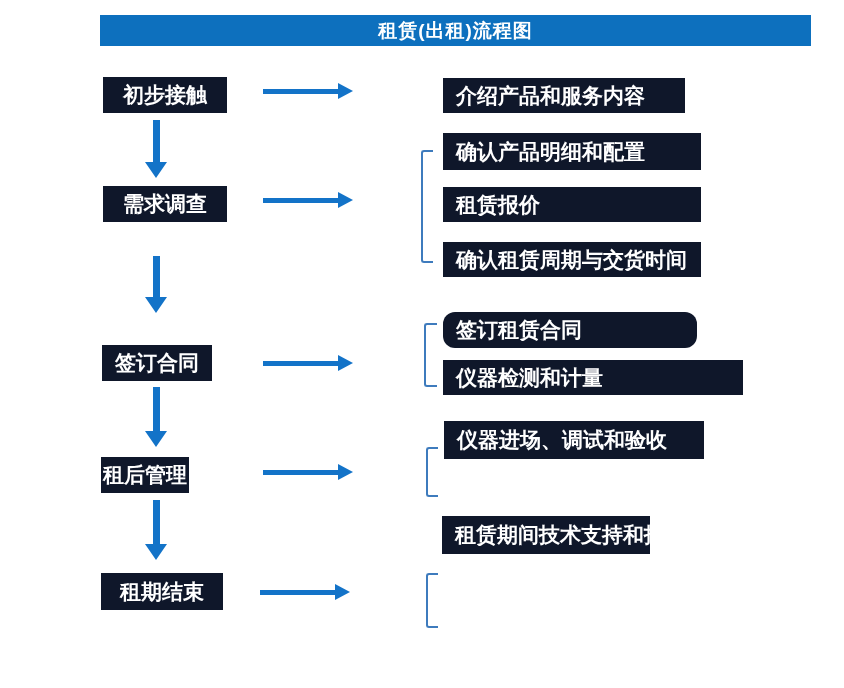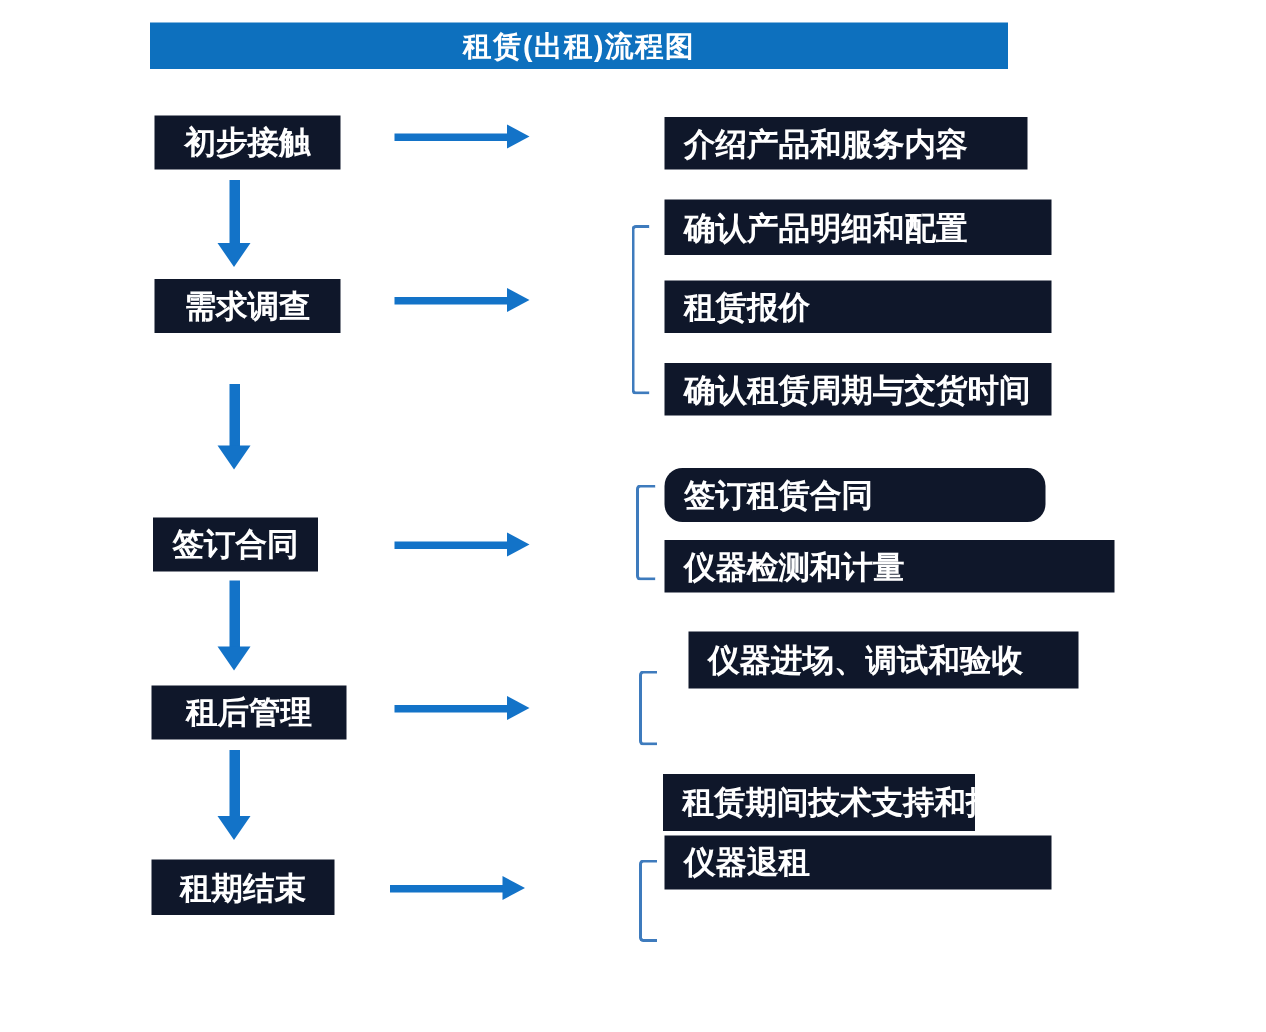--- a/index.html
+++ b/index.html
@@ -11,21 +11,21 @@
     position: relative;
     width: 844px;
     height: 688px;
     background: #ffffff;
     font-family: "Liberation Sans", sans-serif;
     overflow: hidden;
   }
   .title-bar {
     position: absolute;
     left: 100px; top: 15px;
-    width: 572px; height: 31px;
+    width: 711px; height: 31px;
     background: #0d70be;
     color: #ffffff;
     font-weight: bold;
     font-size: 19px;
     display: flex;
     align-items: center;
     justify-content: center;
     letter-spacing: 1px;
   }
   .box {
@@ -99,21 +99,21 @@
 </head>
 <body>
 
 <div class="canvas">
 
   <div class="title-bar">租赁(出租)流程图</div>
 
   <div class="box step-box" style="left:103px; top:77px;  width:124px; height:36px;">初步接触</div>
   <div class="box step-box" style="left:103px; top:186px; width:124px; height:36px;">需求调查</div>
   <div class="box step-box" style="left:102px; top:345px; width:110px; height:36px;">签订合同</div>
-  <div class="box step-box" style="left:101px; top:457px; width:130px; height:36px;">租后管理</div>
+  <div class="box step-box" style="left:101px; top:457px; width:88px; height:36px;">租后管理</div>
   <div class="box step-box" style="left:101px; top:573px; width:122px; height:37px;">租期结束</div>
 
   <div class="varrow" style="left:145px; top:120px; height:58px;">
     <div class="shaft"></div>
       <div class="head"></div>
   </div>
   <div class="varrow" style="left:145px; top:256px; height:57px;">
     <div class="shaft"></div>
       <div class="head"></div>
   </div>
@@ -154,18 +154,17 @@
 
   <div class="box detail-box" style="left:443px; top:78px;  width:242px; height:35px;">介绍产品和服务内容</div>
 
   <div class="box detail-box" style="left:443px; top:133px; width:258px; height:37px;">确认产品明细和配置</div>
   <div class="box detail-box" style="left:443px; top:187px; width:258px; height:35px;text-align:center;">租赁报价</div>
   <div class="box detail-box" style="left:443px; top:242px; width:258px; height:35px;">确认租赁周期与交货时间</div>
 
   <div class="box detail-box" style="left:443px; top:312px; width:254px; height:36px;border-radius:12px;">签订租赁合同</div>
   <div class="box detail-box" style="left:443px; top:360px; width:300px; height:35px;">仪器检测和计量</div>
 
-  <div class="box detail-box" style="left:459px; top:421px; width:260px; height:38px;text-align:right;">仪器进场、调试和验收</div>
+  <div class="box detail-box" style="left:444px; top:421px; width:260px; height:38px;text-align:right;">仪器进场、调试和验收</div>
   <div class="box detail-box" style="left:442px; top:516px; width:208px; height:38px;">租赁期间技术支持和指导</div>
 
-  <div class="box detail-box" style="left:443px; top:557px; width:258px; height:36px;">仪器退租</div>
 
 </div>
 
 </body></html>

